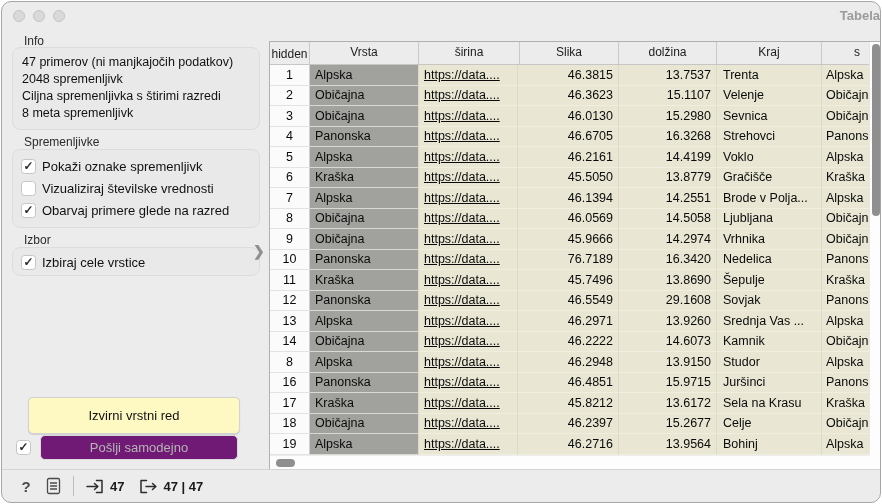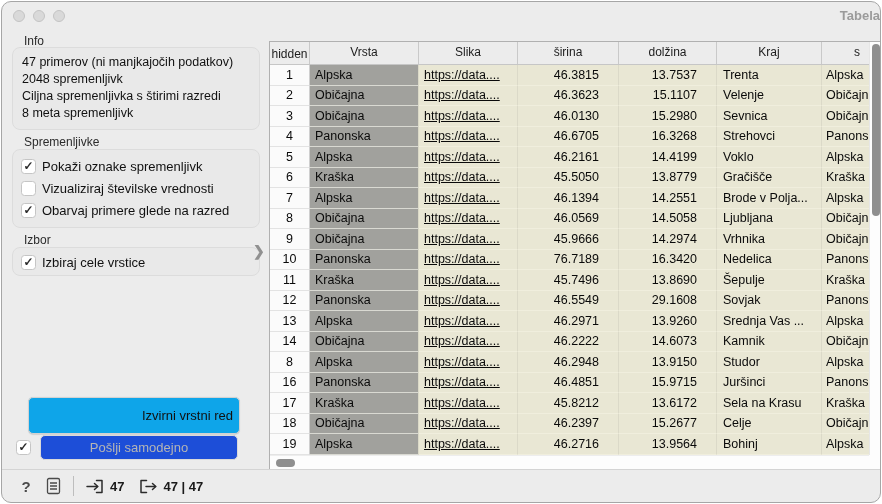--- a/index.html
+++ b/index.html
@@ -23,43 +23,43 @@
   .gl-vars{top:103px}
   .box-vars{top:117px;height:79px;padding:5px 8px;}
   .gl-izbor{top:201px}
   .box-izbor{top:215px;height:29px;padding:3px 8px;}
   .cbrow{display:flex;align-items:center;height:22px;gap:6px;cursor:default;}
   .cb{width:15px;height:15px;background:#fff;border:1px solid #c5c5c5;border-radius:3.5px;box-sizing:border-box;
       display:flex;align-items:center;justify-content:center;font-size:12px;font-weight:700;color:#2b2b2b;}
   .cb.on::after{content:"\2713";margin-top:-1px;}
   .cblabel{font-size:13px;color:#111;white-space:nowrap;text-align:right;}
   .btn{font-family:"Liberation Sans",sans-serif;font-size:13px;border-radius:5px;box-sizing:border-box;}
-  .order-btn{position:absolute;left:16px;top:365px;width:212px;height:37px;background:#0ea5e9;border:1px solid #d2d2d2;
-      color:#111;box-shadow:0 0.5px 1px rgba(0,0,0,0.12);text-align:right;}
+  .order-btn{position:absolute;left:16px;top:365px;width:212px;height:37px;background:#fef9c3;border:1px solid #d2d2d2;
+      color:#111;box-shadow:0 0.5px 1px rgba(0,0,0,0.12);}
   .send-row{position:absolute;left:4px;top:403px;display:flex;align-items:center;gap:9px;}
-  .send-btn{width:198px;height:25px;background:#1d4ed8;border:1px solid #dadada;color:#b5b5b5;}
+  .send-btn{width:198px;height:25px;background:#701a75;border:1px solid #dadada;color:#b5b5b5;}
   .splitter-chevron{position:absolute;left:251px;top:241px;font-size:14px;font-weight:700;color:#909090;cursor:pointer;}
 
   
   .table{position:absolute;left:267px;top:39px;width:613px;height:429px;border:1px solid #b0b0b0;
     background:#f0abfc;box-sizing:border-box;overflow:hidden;}
   .thead{display:flex;width:667px;height:23px;background:#ececec;border-bottom:1px solid #c6c6c6;box-sizing:border-box;}
   .hcell{display:flex;justify-content:center;align-items:flex-start;padding-top:3px;font-size:12px;color:#1c1c1c;
     border-right:1px solid #c9c9c9;box-sizing:border-box;flex:none;}
   .hcell.corner{align-items:flex-end;padding-bottom:3px;padding-top:0;}
   .hcell.c6{justify-content:flex-start;padding-left:32px;}
   .tbody{width:667px;height:390px;overflow:hidden;}
   .trow{display:flex;height:20.5px;}
   .cell{flex:none;display:flex;align-items:center;font-size:12.5px;color:#0a0a0a;white-space:nowrap;overflow:hidden;
     box-sizing:border-box;border-right:1px solid #dbd9c8;border-bottom:1px solid #f0eedd;}
   .c0{width:40px}.c1{width:109px}.c2{width:99px}.c3{width:101px}.c4{width:98px}.c5{width:105px}.c6{width:115px}
   .cell.num{background:#fbfbfb;border-bottom-color:#e3e3e3;border-right-color:#cfcfcf;justify-content:center;}
   .cell.vrsta{background:var(--class-cell-bg,#a1a19d);border-bottom-color:#d9d9d2;padding-left:5px;}
   .cell.slika{background:var(--row-tint-bg,#e9e7d4);padding-left:5px;text-decoration:underline;}
-  .cell.sirina,.cell.dolzina{background:var(--row-tint-bg,#e9e7d4);justify-content:flex-end;padding-right:19px;}
+  .cell.sirina,.cell.dolzina{background:var(--row-tint-bg,#e9e7d4);justify-content:flex-end;padding-right:5px;}
   .cell.kraj{background:var(--row-tint-bg,#e9e7d4);padding-left:6px;}
   .cell.scol{background:var(--row-tint-bg,#e9e7d4);padding-left:4px;border-right:none;}
   .vscroll{position:absolute;top:0;right:0;bottom:14px;width:12px;background:#fdfdfd;border-left:1px solid #e6e6e6;box-sizing:border-box;}
   .vthumb{position:absolute;top:2px;left:1.5px;width:8px;height:172px;border-radius:4px;background:var(--thumb,#8f8f8f);}
   .hscroll{position:absolute;left:0;right:12px;bottom:0;height:14px;background:#fdfdfd;border-top:1px solid #ededed;box-sizing:border-box;}
   .hthumb{position:absolute;left:6px;top:3px;width:19px;height:8px;border-radius:4px;background:var(--thumb,#8f8f8f);}
   .scorner{position:absolute;right:0;bottom:0;width:12px;height:14px;background:#fdfdfd;}
 
   
   .statusbar{position:absolute;left:0;right:0;bottom:0;height:33px;border-top:1px solid #d4d4d4;
@@ -124,22 +124,22 @@
       <button class="btn send-btn" disabled="">Pošlji samodejno</button>
     </div>
   </div>
 
   <div class="splitter-chevron">❯</div>
 
   <div class="table">
     <div class="thead">
       <div class="hcell corner c0">hidden</div>
       <div class="hcell c1">Vrsta</div>
+      <div class="hcell c3">širina</div>
       <div class="hcell c2">Slika</div>
-      <div class="hcell c3">širina</div>
       <div class="hcell c4">dolžina</div>
       <div class="hcell c5">Kraj</div>
       <div class="hcell c6">s</div>
     </div>
     <div class="tbody">
         <div class="trow">
           <div class="cell num c0">1</div>
           <div class="cell vrsta c1">Alpska</div>
           <div class="cell slika c2">https://data....</div>
           <div class="cell sirina c3">46.3815</div>

